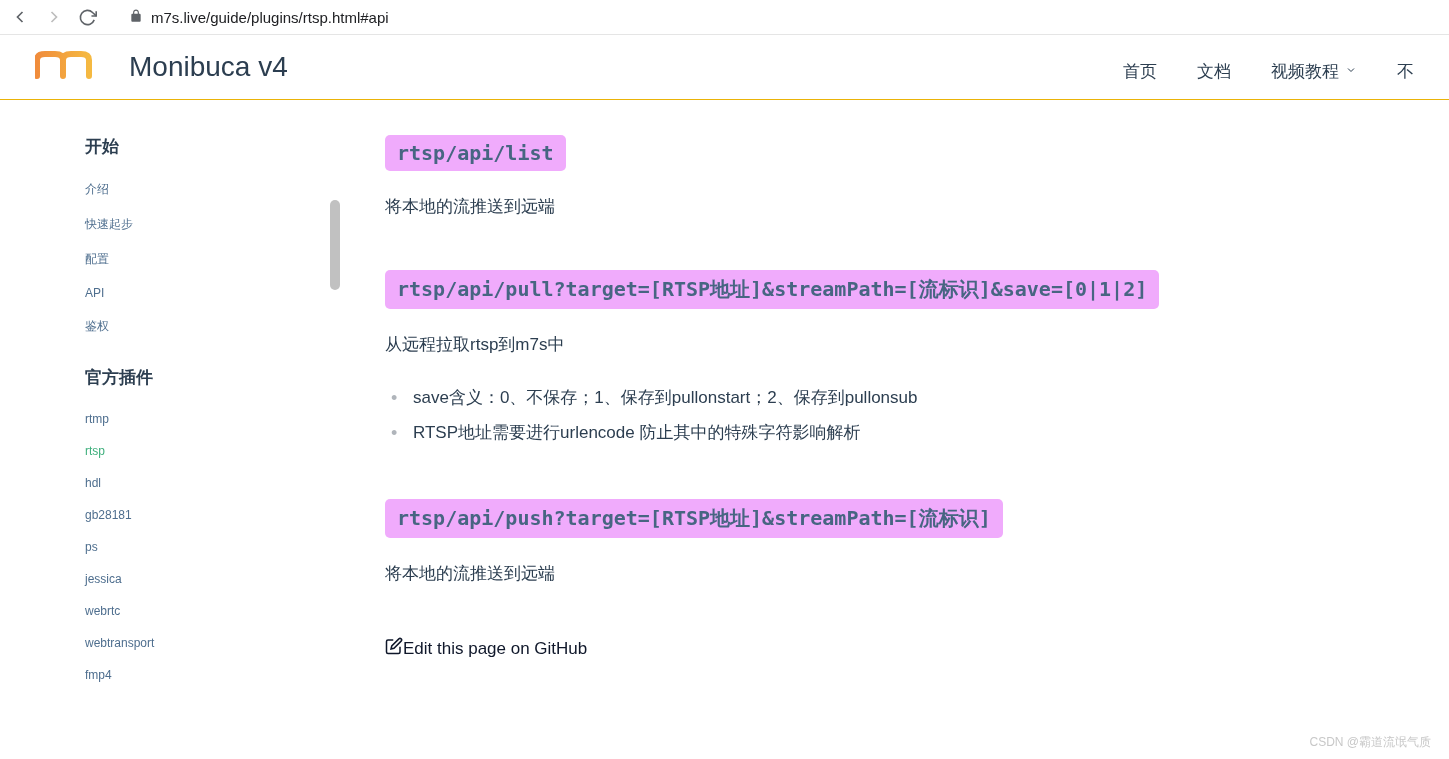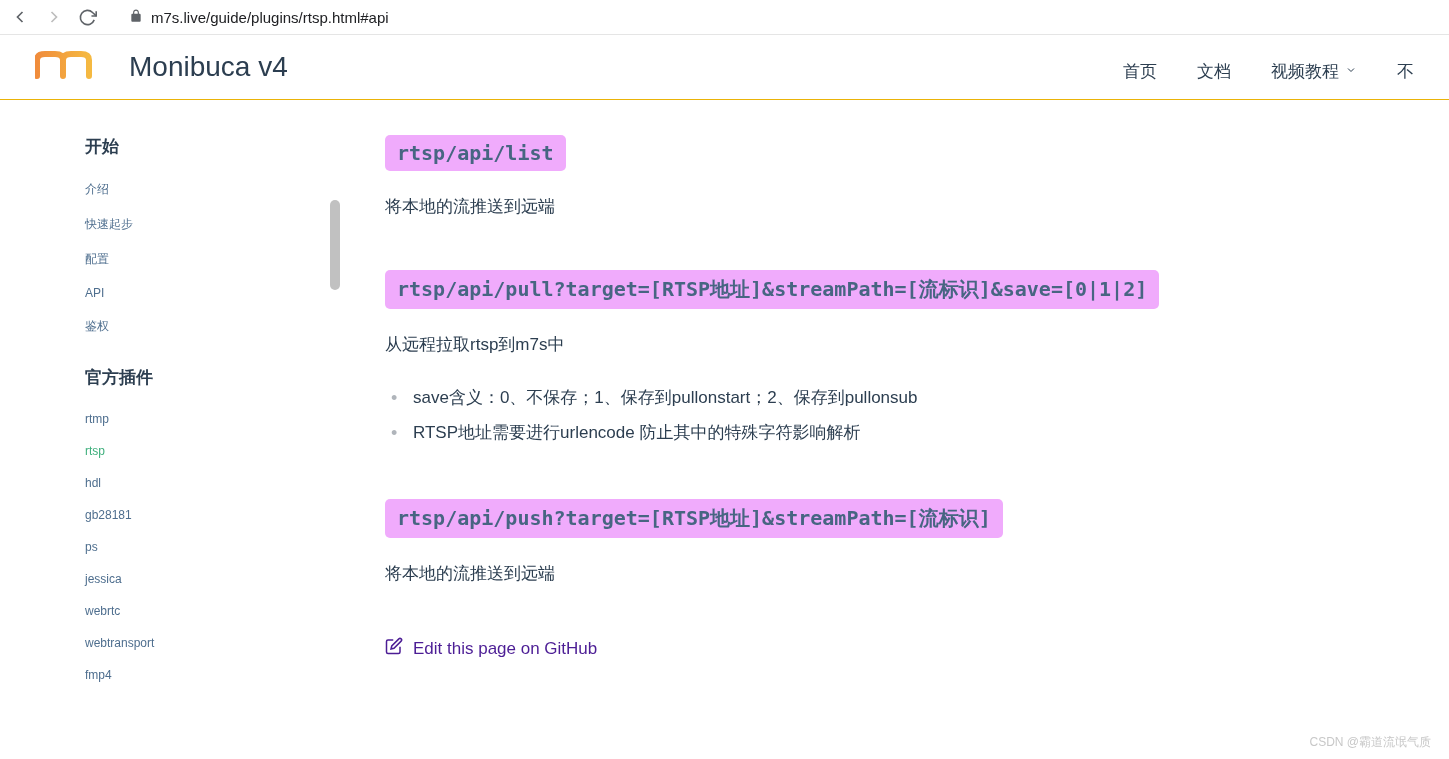--- a/index.html
+++ b/index.html
@@ -139,22 +139,21 @@
     .bullet-list li::before {
       content: "•";
       position: absolute;
       left: 6px;
       color: #b0b5bb;
       font-size: 18px;
     }
     .edit-link {
       display: flex;
       align-items: center;
-      gap: 10px;
-      color: #4c1d95;
+      color: #0f172a;
       font-size: 17px;
       font-weight: 500;
       cursor: pointer;
       margin-top: 40px;
     }
     .watermark {
       position: fixed;
       bottom: 8px;
       right: 18px;
       color: #c8c8c8;

